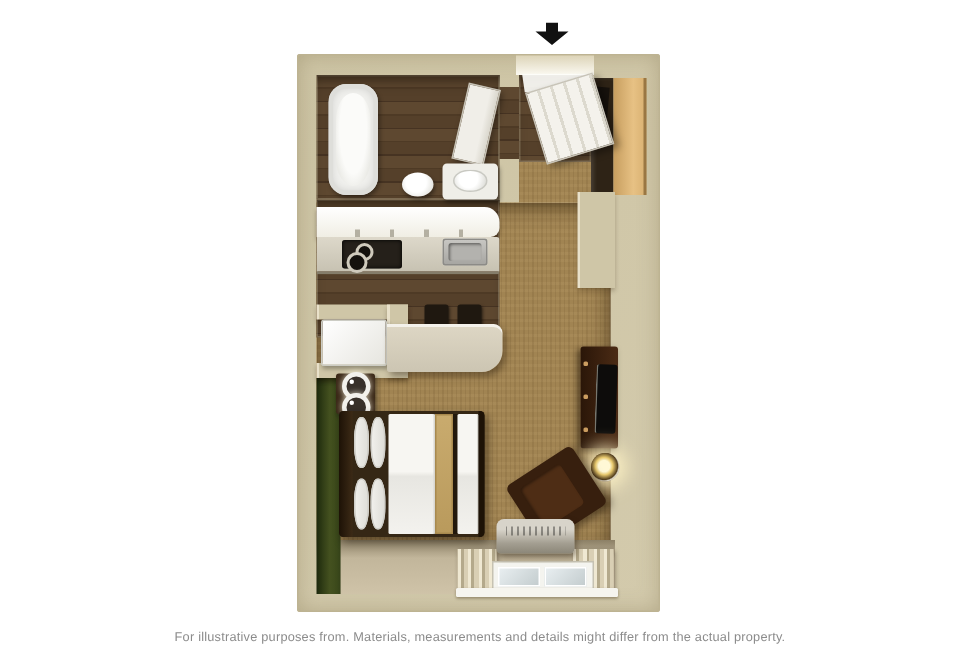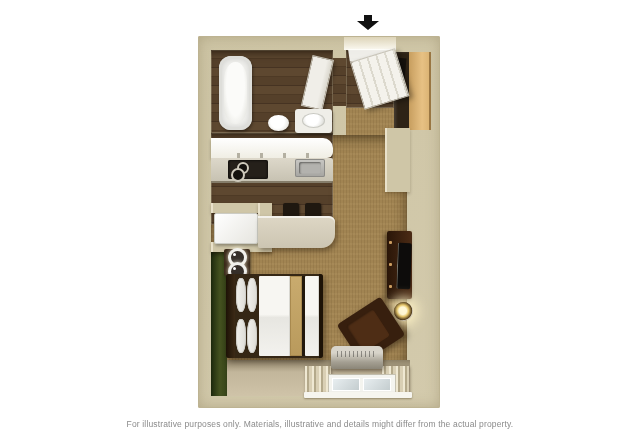--- a/index.html
+++ b/index.html
@@ -212,13 +212,13 @@
   <div class="abs curtain" style="left:184px;top:330px;width:27px;height:28px;"></div>
   <div class="abs winframe" style="left:130px;top:338px;width:66px;height:19px;">
     <div class="abs pane" style="left:3px;top:3px;width:28px;height:13px;"></div>
     <div class="abs pane" style="left:34px;top:3px;width:28px;height:13px;"></div>
   </div>
   <div class="abs sill" style="left:106px;top:356px;width:108px;height:6px;"></div>
   <div class="abs ac" style="left:133px;top:310px;width:52px;height:23px;"></div>
 
 </div>
 
-<div class="abs" id="caption">For illustrative purposes only.  Materials, illustrative and details might differ from the actual property.</div>
+<div class="abs" id="caption">For illustrative purposes from.  Materials, measurements and details might differ from the actual property.</div>
 
 </body></html>

